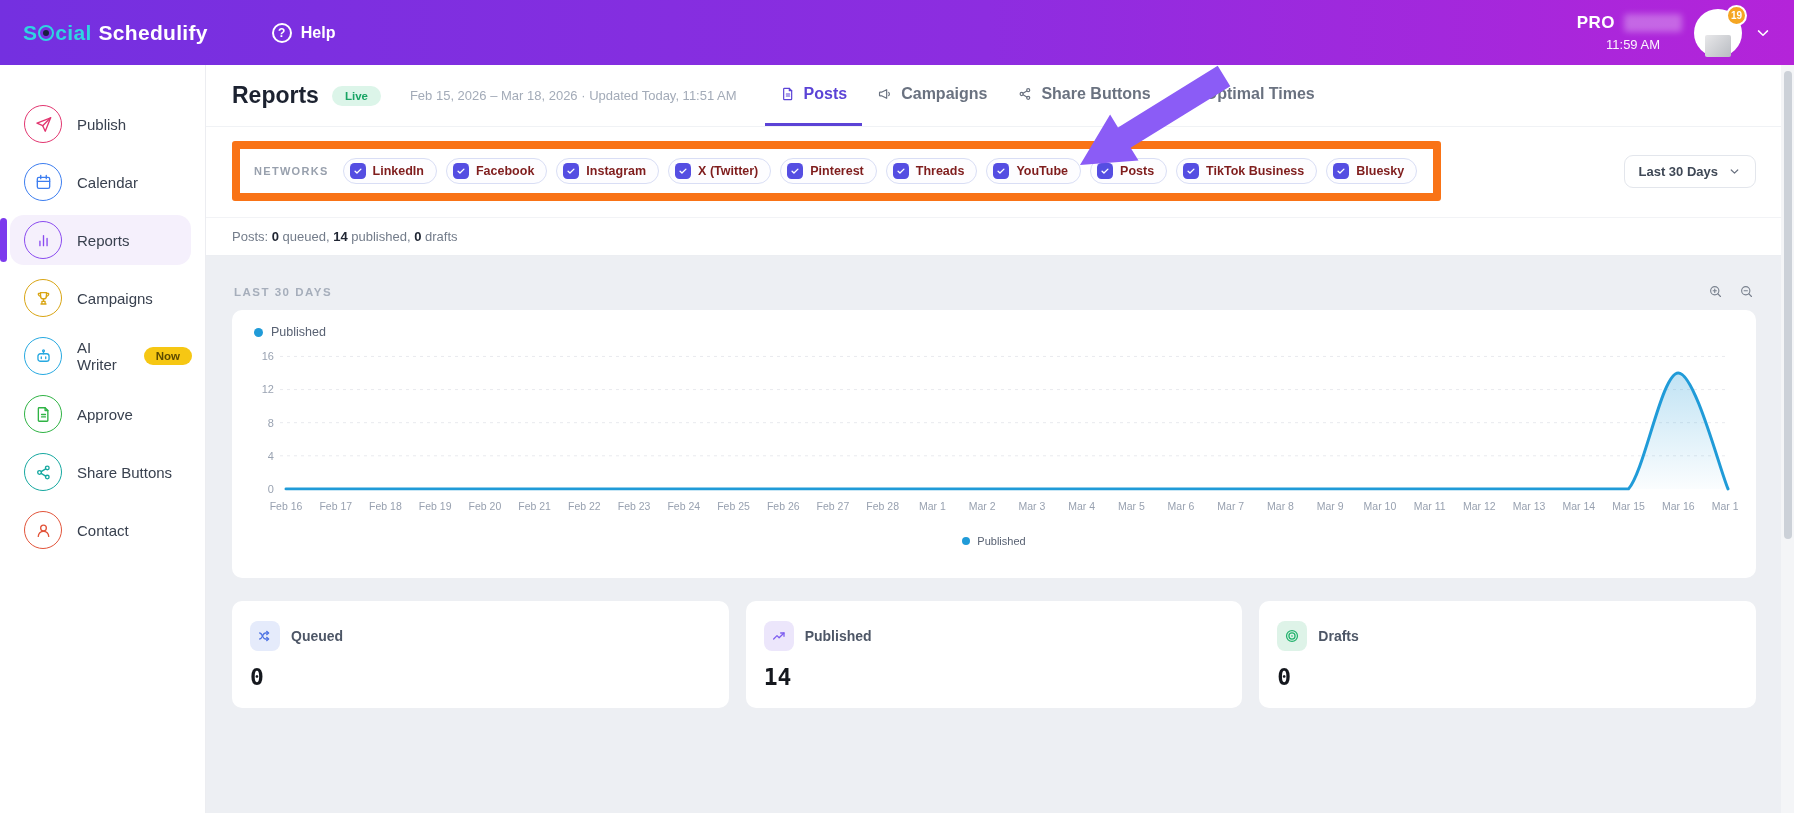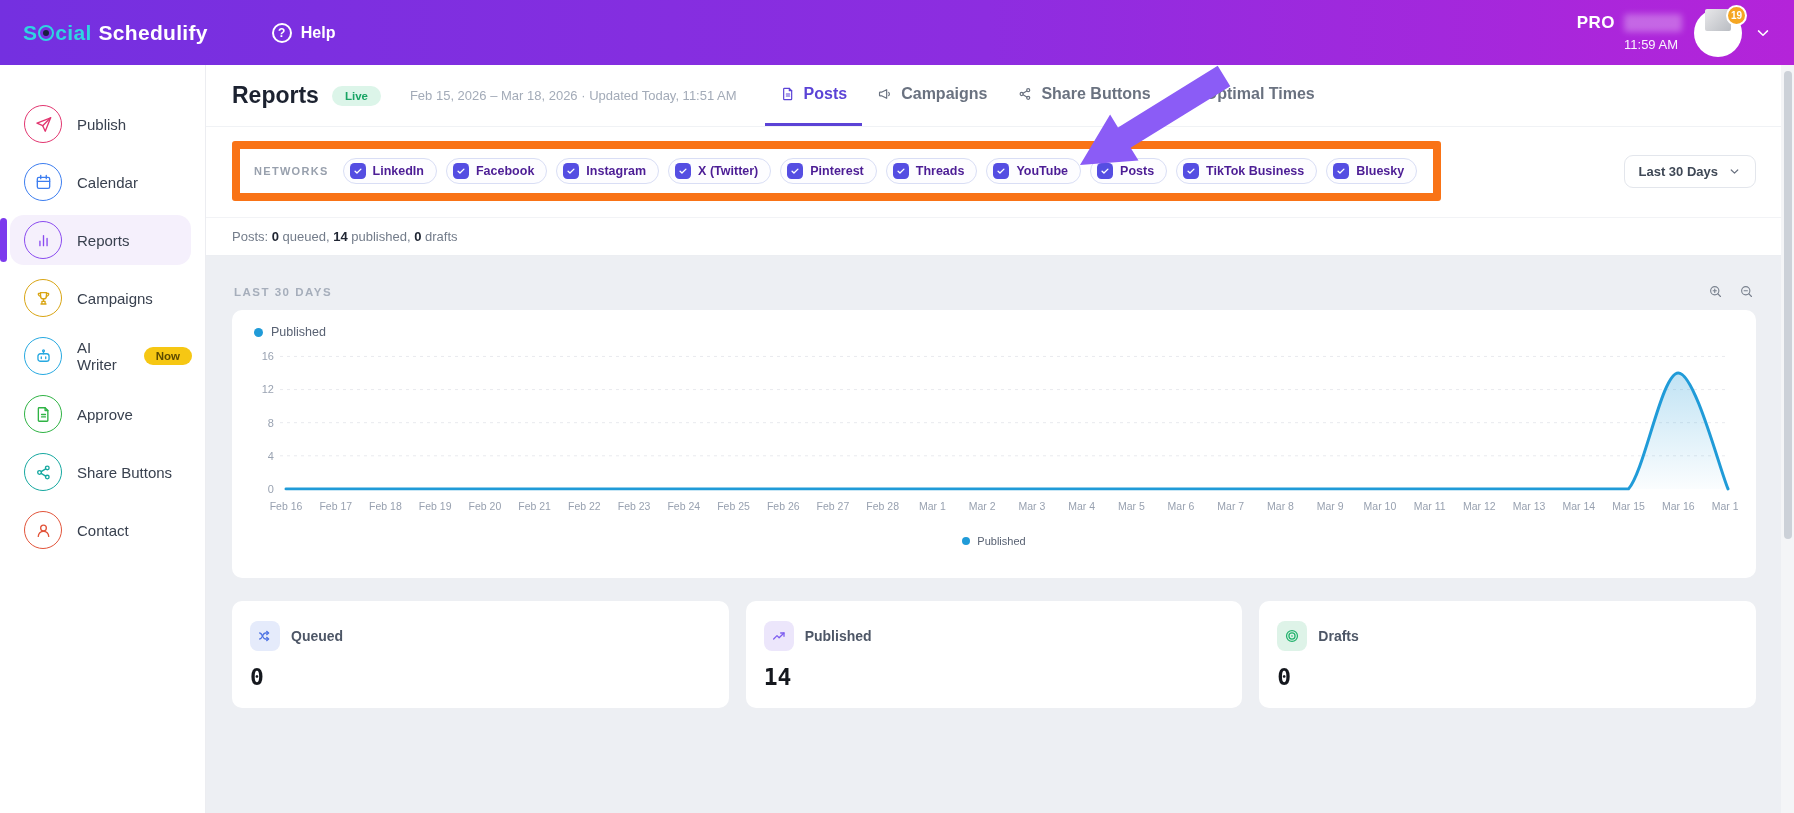--- a/index.html
+++ b/index.html
@@ -18,23 +18,23 @@
   .brand-o i { width:6px; height:6px; background:#17203f; border-radius:50%; }
   .help { display:flex; align-items:center; gap:9px; color:#fff; font-weight:700; font-size:16px;
           margin-left:64px; cursor:pointer; }
   .help-q { width:20px; height:20px; border:2px solid #fff; border-radius:50%; display:inline-flex;
             align-items:center; justify-content:center; font-size:12px; font-weight:700; }
   .topbar-right { margin-left:auto; display:flex; align-items:center; gap:12px; }
   .plan-block { display:flex; flex-direction:column; align-items:flex-end; }
   .plan-row { display:flex; align-items:center; gap:9px; }
   .pro { color:#fff; font-weight:800; font-size:17px; letter-spacing:.5px; }
   .redacted { width:58px; height:18px; border-radius:3px; background:rgba(255,255,255,.30); filter:blur(3px); }
-  .time { color:rgba(255,255,255,.95); font-size:13px; margin-top:4px; margin-right:4px; }
+  .time { color:rgba(255,255,255,.95); font-size:13px; margin-top:4px; margin-right:22px; }
   .avatar { position:relative; width:48px; height:48px; background:#fff; border-radius:50%;
-            display:flex; align-items:flex-start; justify-content:center; cursor:pointer; }
+            display:flex; align-items:flex-end; justify-content:center; cursor:pointer; }
   .avatar .ph { width:26px; height:22px; border-radius:2px; background:linear-gradient(135deg,#e8e8ea,#b9bcc2); }
   .notif { position:absolute; top:-4px; right:-5px; width:21px; height:21px; border-radius:50%;
            background:#f5a623; border:2px solid #fff; color:#fff; font-size:10px; font-weight:700;
            display:flex; align-items:center; justify-content:center; }
   .chev-top { color:#fff; width:18px; height:18px; cursor:pointer; }
 
   
   .body-row { display:flex; height:748px; }
 
   
@@ -66,21 +66,21 @@
   .tab svg { width:16px; height:16px; }
   .tab.active { color:#5b43d6; border-bottom-color:#5b43d6; }
 
   .filters-row { display:flex; align-items:center; padding:14px 38px 16px 26px; }
   .networks-box { display:flex; align-items:center; gap:10px; border:8px solid #f97316;
                   border-radius:3px; padding:9px 16px 9px 14px;text-align:right; }
   .nw-label { font-size:11px; letter-spacing:1.3px; color:#98a0ad; font-weight:600; margin-right:4px; }
   .chips { display:flex; gap:9px; }
   .chip { display:inline-flex; align-items:center; gap:7px; padding:4px 12px 4px 6px;
           border:1px solid #d9def5; border-radius:14px; background:#fdfdff; font-size:12.5px;
-          font-weight:600; color:#4c1d95; white-space:nowrap; cursor:pointer; }
+          font-weight:600; color:#7f1d1d; white-space:nowrap; cursor:pointer; }
   .chip-check { width:16px; height:16px; border-radius:4.5px; background:#554ee2; display:inline-flex;
                 align-items:center; justify-content:center; }
   .chip-check svg { width:10px; height:10px; }
   .range-dd { margin-left:auto; display:flex; align-items:center; gap:10px; border:1px solid #e3e6ec;
               border-radius:9px; background:#fff; padding:8px 14px; font-size:13px; color:#3f4856;
               font-weight:600; cursor:pointer; }
   .range-dd svg { width:13px; height:13px; color:#6a7280; }
 
   .summary-row { border-top:1px solid #f2f3f6; border-bottom:1px solid #eceef2;
                  padding:11px 26px; font-size:13px; color:#737c8a; }

